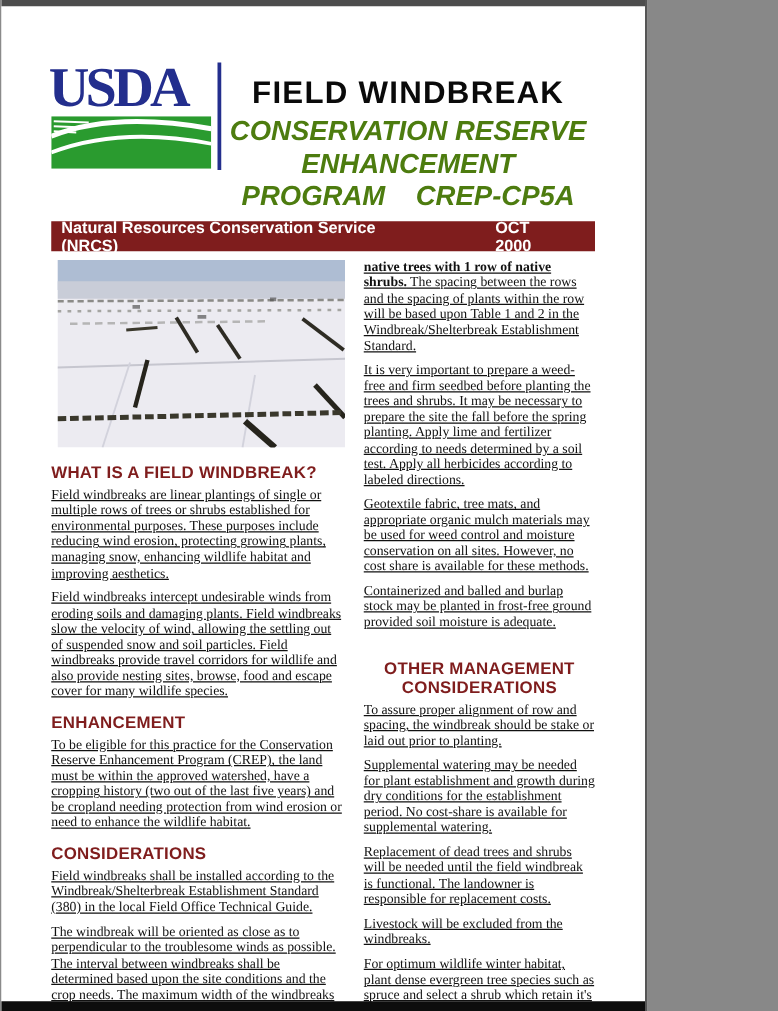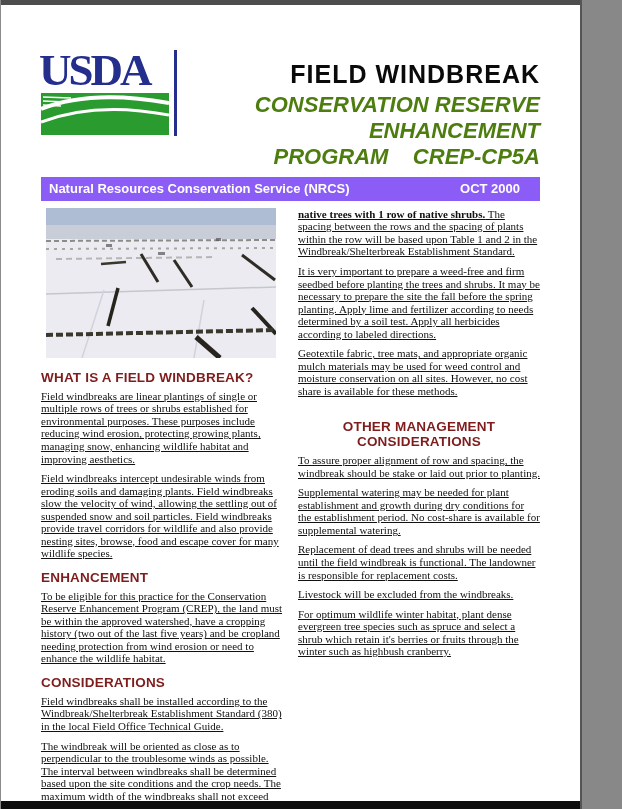--- a/index.html
+++ b/index.html
@@ -1,18 +1,18 @@
 <!DOCTYPE html>
 <html><head>
 <meta charset="utf-8">
 <style>
   html,body{margin:0;padding:0;background:#888;}
   .page{
     position:relative;
-    width:582px;height:809px;
+    width:518px;height:809px;
     background:#ffffff;
     box-sizing:border-box;
     border-left:1px solid #8a8a8a;
     border-right:2px solid #555;
     overflow:hidden;
     font-family:"Liberation Serif", serif;
     color:#111;
   }
   .top-bar{position:absolute;top:0;left:0;right:0;height:5px;background:#4d4d4d;}
   .bottom-bar{position:absolute;bottom:0;left:0;right:0;height:8px;background:#0d0d0d;}
@@ -22,27 +22,27 @@
   .logo-block{display:flex;align-items:flex-start;}
   .logo-inner{width:128px;}
   .usda-text{
     font-family:"Liberation Serif", serif;
     font-weight:bold;color:#232e8d;
     font-size:45px;line-height:0.92;letter-spacing:-3px;
     margin-left:-2px;
   }
   .logo-hills{display:block;margin-top:2px;}
   .logo-rule{width:3px;height:86px;background:#232e8d;margin-left:5px;}
-  .titles{flex:1;text-align:right;padding-top:10px;font-family:"Liberation Sans", sans-serif;}
+  .titles{flex:1;text-align:center;padding-top:10px;font-family:"Liberation Sans", sans-serif;}
   .doc-title{font-size:25px;font-weight:bold;letter-spacing:1px;margin:0 0 3px 0;color:#0a0a0a;}
   .doc-subtitle{font-size:22px;font-weight:bold;font-style:italic;line-height:1.18;color:#4d7c0f;}
 
   
   .agency-bar{
-    margin:7px 40px 0 40px;height:24px;background:#8b5cf6;color:#fff;
+    margin:7px 40px 0 40px;height:24px;background:#7f1d1d;color:#fff;
     display:flex;justify-content:space-between;align-items:center;
     font-family:"Liberation Sans", sans-serif;font-weight:bold;font-size:13px;
     padding:0 20px 0 8px;box-sizing:border-box;gap:47px;
   }
 
   
   .columns{display:flex;gap:15px;padding:7px 40px 0 40px;}
   .col{width:261px;box-sizing:border-box;}
   .photo{display:block;margin:0 0 8px 5px;border:0;}
   h3{
@@ -124,20 +124,21 @@
       <h3>CONSIDERATIONS</h3>
       <p>Field windbreaks shall be installed according to the Windbreak/Shelterbreak Establishment Standard (380) in the local Field Office Technical Guide.</p>
       <p>The windbreak will be oriented as close as to perpendicular to the troublesome winds as possible. The interval between windbreaks shall be determined based upon the site conditions and the crop needs. The maximum width of the windbreaks shall not exceed the design standard established to reduce cropland erosion.</p>
       <p class="bold">For the Conservation Reserve Enhancement Program, field windbreaks will consist of either 2 or 3 rows of</p>
     </div>
 
     <div class="col">
       <p><b>native trees with 1 row of native shrubs.</b><span> The spacing between the rows and the spacing of plants within the row will be based upon Table 1 and 2 in the Windbreak/Shelterbreak Establishment Standard.</span></p>
       <p>It is very important to prepare a weed-free and firm seedbed before planting the trees and shrubs. It may be necessary to prepare the site the fall before the spring planting.  Apply lime and fertilizer according to needs determined by a soil test. Apply all herbicides according to labeled directions.</p>
       <p>Geotextile fabric, tree mats, and appropriate organic mulch materials may be used for weed control and moisture conservation on all sites. However, no cost share is available for these methods.</p>
+      <p>Containerized and balled and burlap stock may be planted in frost-free ground provided soil moisture is adequate.</p>
 
       <h3 class="spaced">OTHER MANAGEMENT CONSIDERATIONS</h3>
       <p>To assure proper alignment of row and spacing, the windbreak should be stake or laid out prior to planting.</p>
       <p>Supplemental watering may be needed for plant establishment and growth during dry conditions for the establishment period. No cost-share is available for supplemental watering.</p>
       <p>Replacement of dead trees and shrubs will be needed until the field windbreak is functional. The landowner is responsible for replacement costs.</p>
       <p>Livestock will be excluded from the windbreaks.</p>
       <p>For optimum wildlife winter habitat, plant dense evergreen tree species such as spruce and select a shrub which retain it's berries or fruits through the winter such as highbush cranberry.</p>
 
     </div>
 

